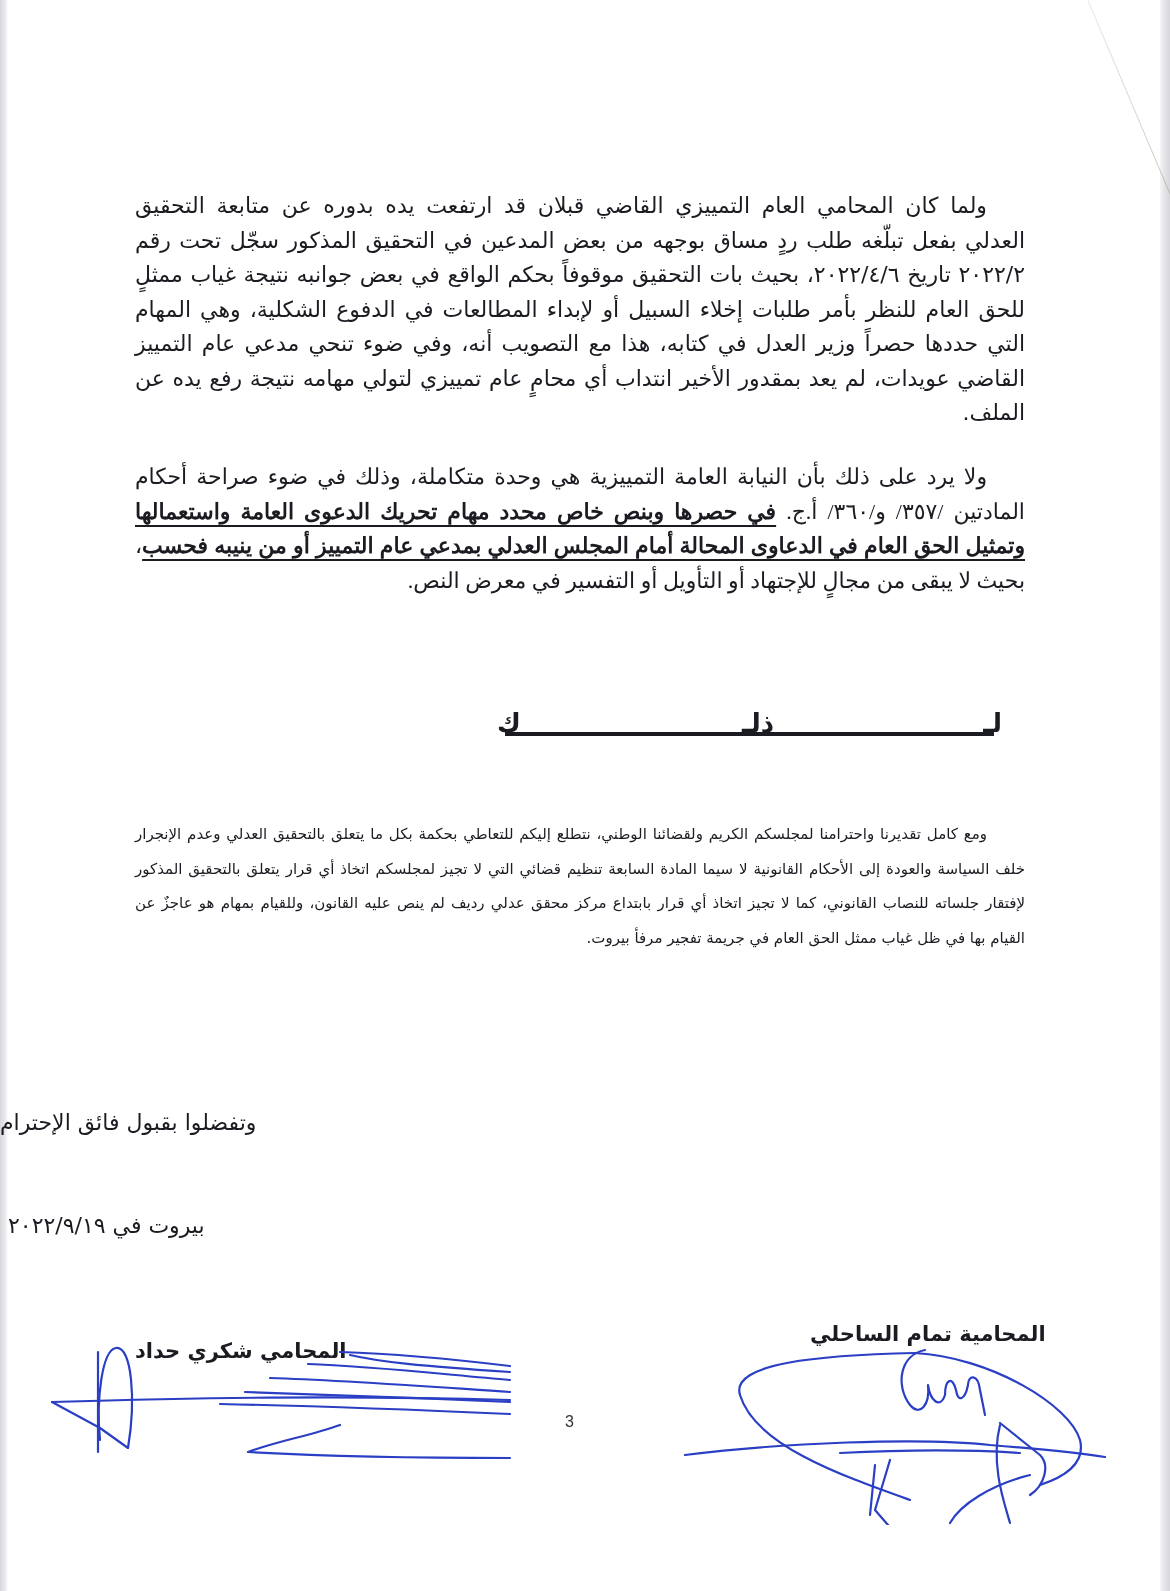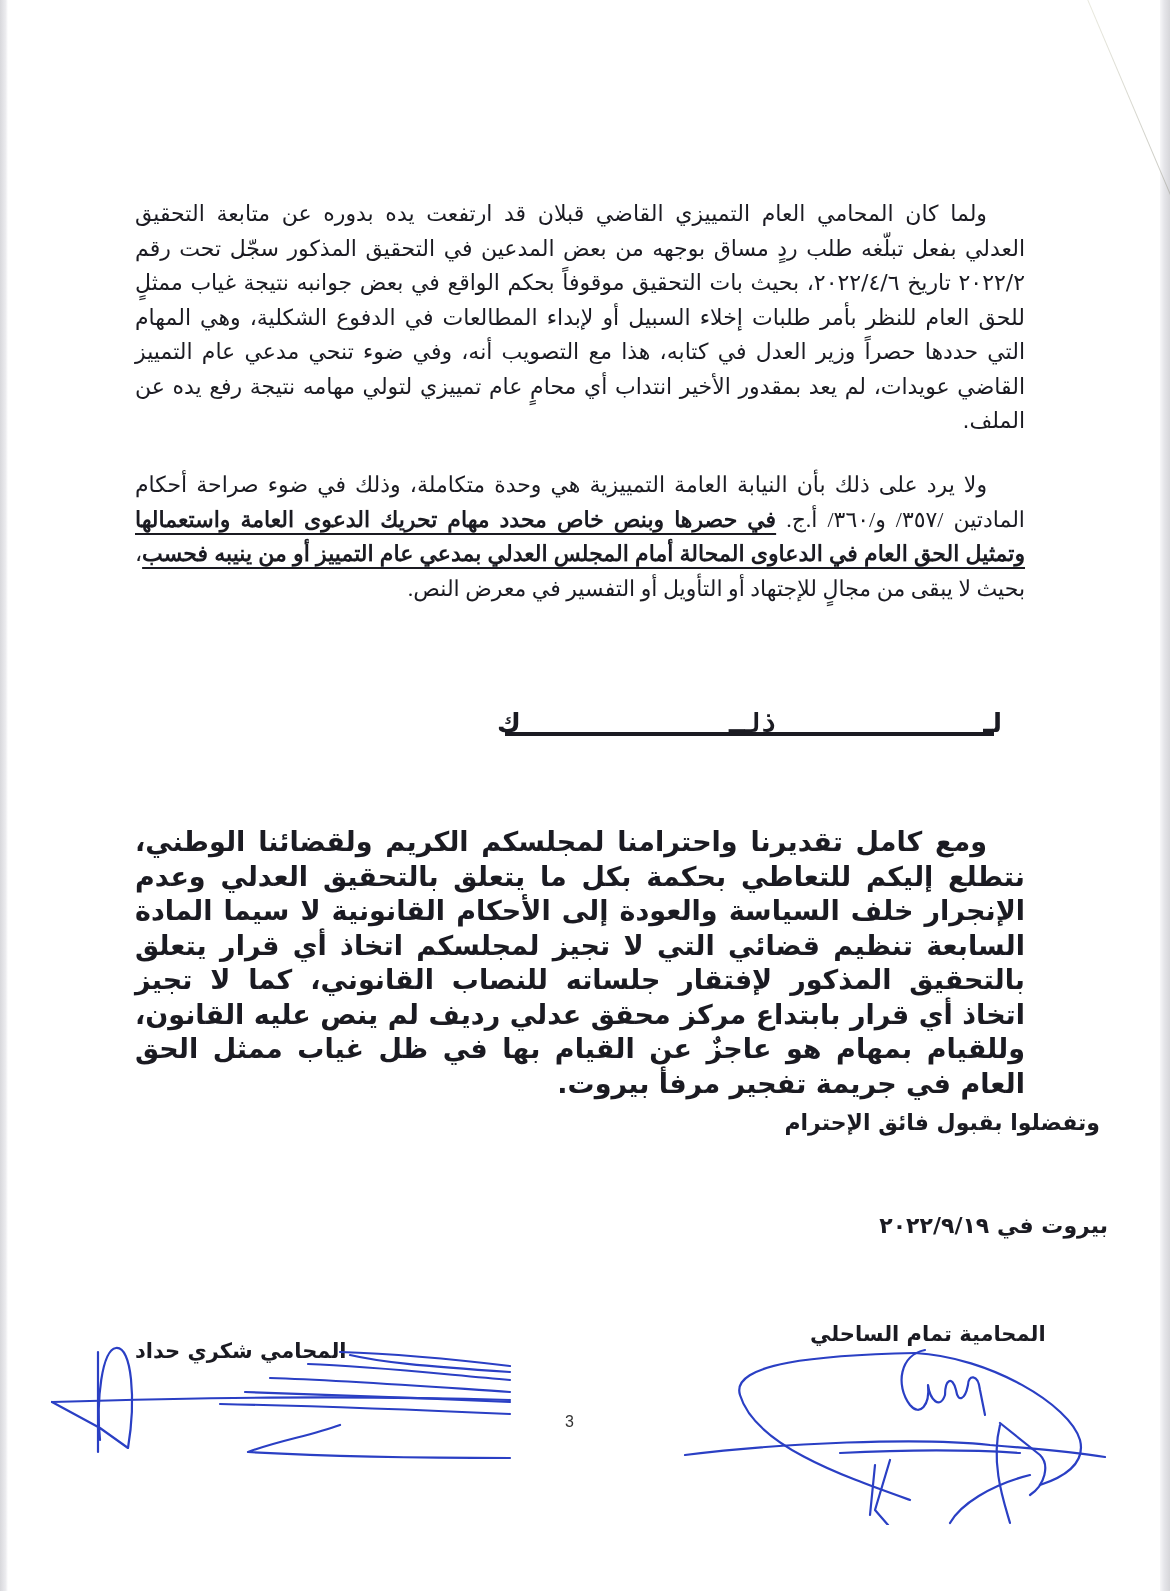--- a/index.html
+++ b/index.html
@@ -29,21 +29,20 @@
       transform: rotate(-23deg);
       transform-origin: top left;
     }
     .page {
       position: absolute;
       left: 135px;
       width: 890px;
       direction: rtl;
       text-align: justify;
       text-align-last: right;
-      margin-top: 8px;
     }
     .para {
       font-size: 22px;
       line-height: 34.5px;
     }
     .para .indent { display: inline-block; width: 38px; }
     .p1 { top: 189px; }
     .p2 { top: 460px; font-family: Liberation Serif, serif; }
     .para u.bold {
       font-weight: bold;
@@ -61,34 +60,34 @@
     }
     .heading .bar {
       position: absolute; left: 8px; right: 8px; top: 24px; height: 4px;
       background: #1b1b22;
     }
     .heading .ch {
       position: absolute; top: 0; font-size: 26px; font-weight: bold;
       background: transparent;
     }
     .heading .ch0 { right: 0; }
-    .heading .ch1 { left: 232px; font-family: Liberation Mono, monospace; }
+    .heading .ch1 { left: 245px; }
     .heading .ch2 { left: 0; }
     .p3 {
       top: 817px;
-      font-weight: bold;
-      font-size: 27px;
+      font-weight: normal;
+      font-size: 15px;
       line-height: 34.5px;
     }
     .closing {
       position: absolute;
       left: 0; width: 1100px;
-      text-align: right;
+      text-align: left;
       direction: rtl;
-      font-weight: bold;
+      font-weight: normal;
       font-size: 22px;
     }
     .closing.c1 { top: 1110px; }
     .closing.c2 { top: 1213px; margin-left: 8px; }
     .sig-name {
       position: absolute;
       direction: rtl;
       font-weight: bold;
       font-size: 21px;
     }

